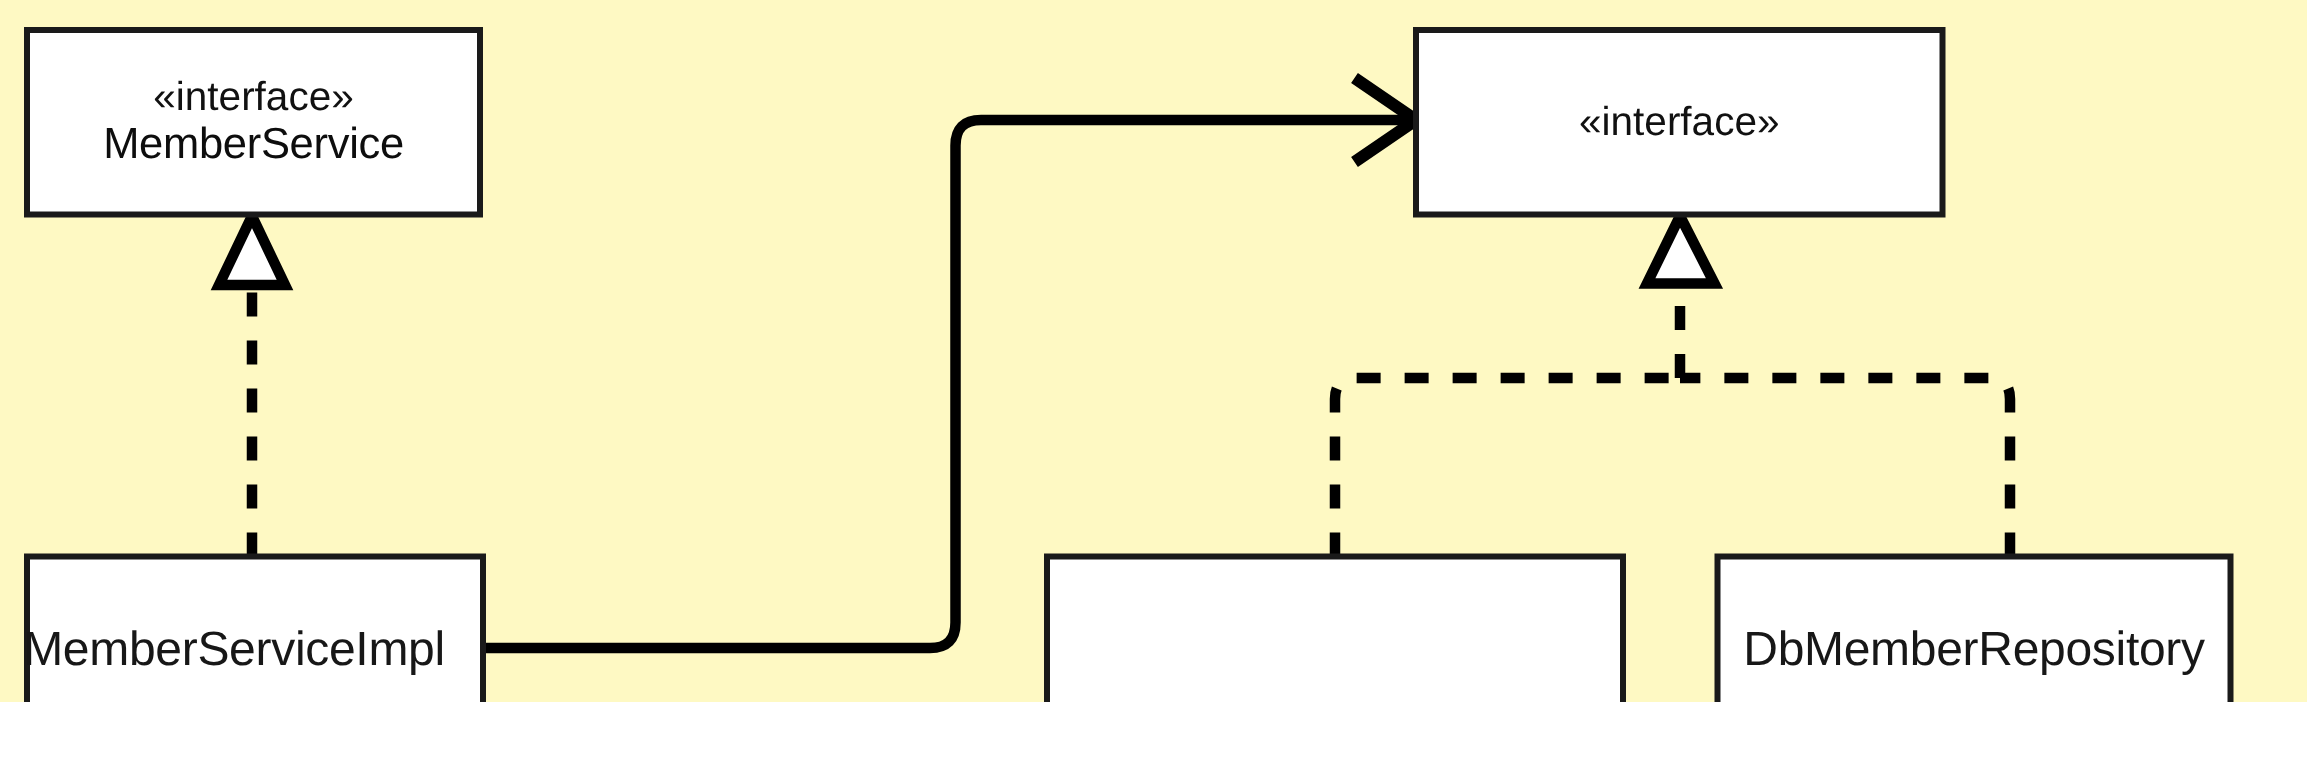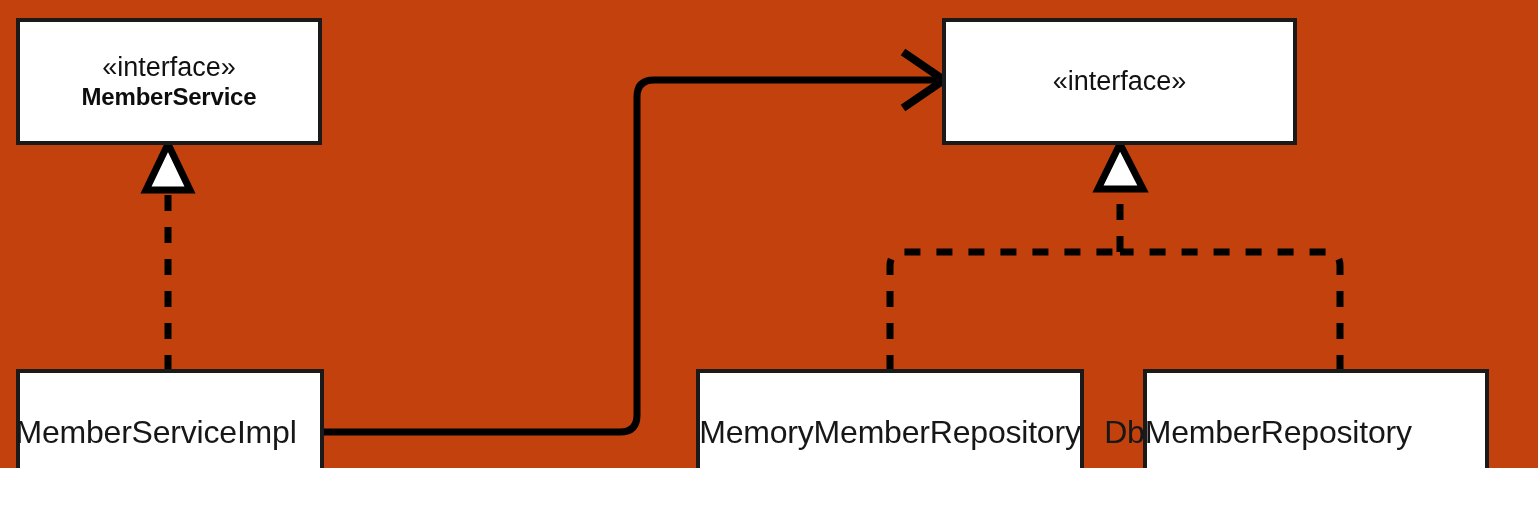--- a/index.html
+++ b/index.html
@@ -9,21 +9,21 @@
     background: #ffffff;
   }
   body {
     font-family: "Liberation Sans", sans-serif;
     -webkit-font-smoothing: antialiased;
   }
   #diagram-root {
     position: relative;
     width: 1538px;
     height: 468px;
-    background: #c2410c;
+    background: #fef9c3;
     overflow: hidden;
   }
   #diagram-svg {
     position: absolute;
     left: 0;
     top: 0;
     width: 1538px;
     height: 508px;
     display: block;
   }
@@ -71,22 +71,22 @@
     pointer-events: none;
     line-height: 1.16;
   }
   .stereotype {
     font-size: 27px;
     font-weight: 400;
     letter-spacing: 0px;
     color: #111111;
   }
   .type-name-bold {
-    font-size: 24px;
-    font-weight: 700;
+    font-size: 29px;
+    font-weight: 400;
     letter-spacing: -0.2px;
     color: #0d0d0d;
   }
   .type-name-plain {
     font-size: 32px;
     font-weight: 400;
     letter-spacing: -0.2px;
     color: #171717;
   }
 </style>
@@ -141,21 +141,18 @@
   </div>
 
   <div class="box-label" style="left:944px; top:20px; width:351px; height:123px;">
     <div class="stereotype">«interface»</div>
   </div>
 
   <div class="box-label" style="left:4px; top:371px; width:304px; height:123px;">
     <div class="type-name-plain">MemberServiceImpl</div>
   </div>
 
-  <div class="box-label" style="left:698px; top:371px; width:384px; height:123px;">
-    <div class="type-name-plain">MemoryMemberRepository</div>
-  </div>
 
-  <div class="box-label" style="left:1087px; top:371px; width:342px; height:123px;">
+  <div class="box-label" style="left:1145px; top:371px; width:342px; height:123px;">
     <div class="type-name-plain">DbMemberRepository</div>
   </div>
 
 </div>
 
 </body></html>

